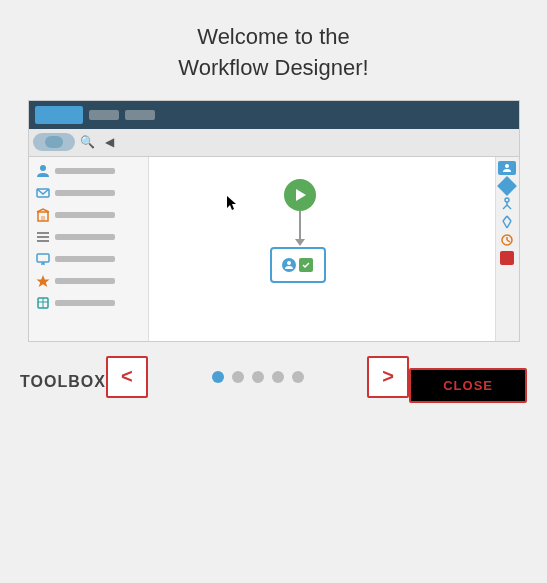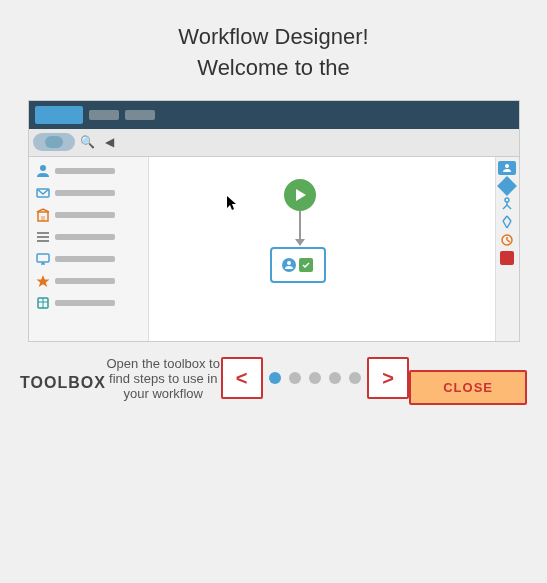--- a/index.html
+++ b/index.html
@@ -328,36 +328,36 @@
       height: 12px;
       border-radius: 50%;
     }
 
     .dot-active { background: #4a9fd4; }
     .dot-inactive { background: #bbb; }
 
     
     .close-btn {
       border: 2px solid #cc3333;
-      background: #fdba74;
+      background: #000000;
       color: #cc3333;
       font-size: 13px;
       font-weight: 600;
       letter-spacing: 1px;
       padding: 8px 32px;
       cursor: pointer;
       border-radius: 2px;
     }
   </style>
 </head>
 <body>
 
 <div class="title-section">
+  <div class="title-line">Welcome to the</div>
   <div class="title-line">Workflow Designer!</div>
-  <div class="title-line">Welcome to the</div>
 </div>
 
 <div class="screenshot-container">
 
   <div class="app-topbar">
     <div class="app-topbar-blue"></div>
     <div class="app-topbar-gray"></div>
     <div class="app-topbar-gray"></div>
   </div>
 
@@ -508,21 +508,20 @@
             <line x1="7" y1="7" x2="10" y2="9" stroke="#e07820" stroke-width="1.5"></line>
           </svg>
       </div>
       <div style="width:14px;height:14px;background:#cc3333;border-radius:2px;"></div>
     </div>
   </div>
 </div>
 
 <div class="bottom-section">
   <div class="section-title">TOOLBOX</div>
-  <div class="section-desc">Open the toolbox to find steps to use in your workflow</div>
 
   <div class="nav-row">
     <button class="nav-arrow-btn">
       <span>&lt;</span>
     </button>
 
     <div class="dots-container">
       <div class="dot dot-active"></div>
       <div class="dot dot-inactive"></div>
       <div class="dot dot-inactive"></div>

